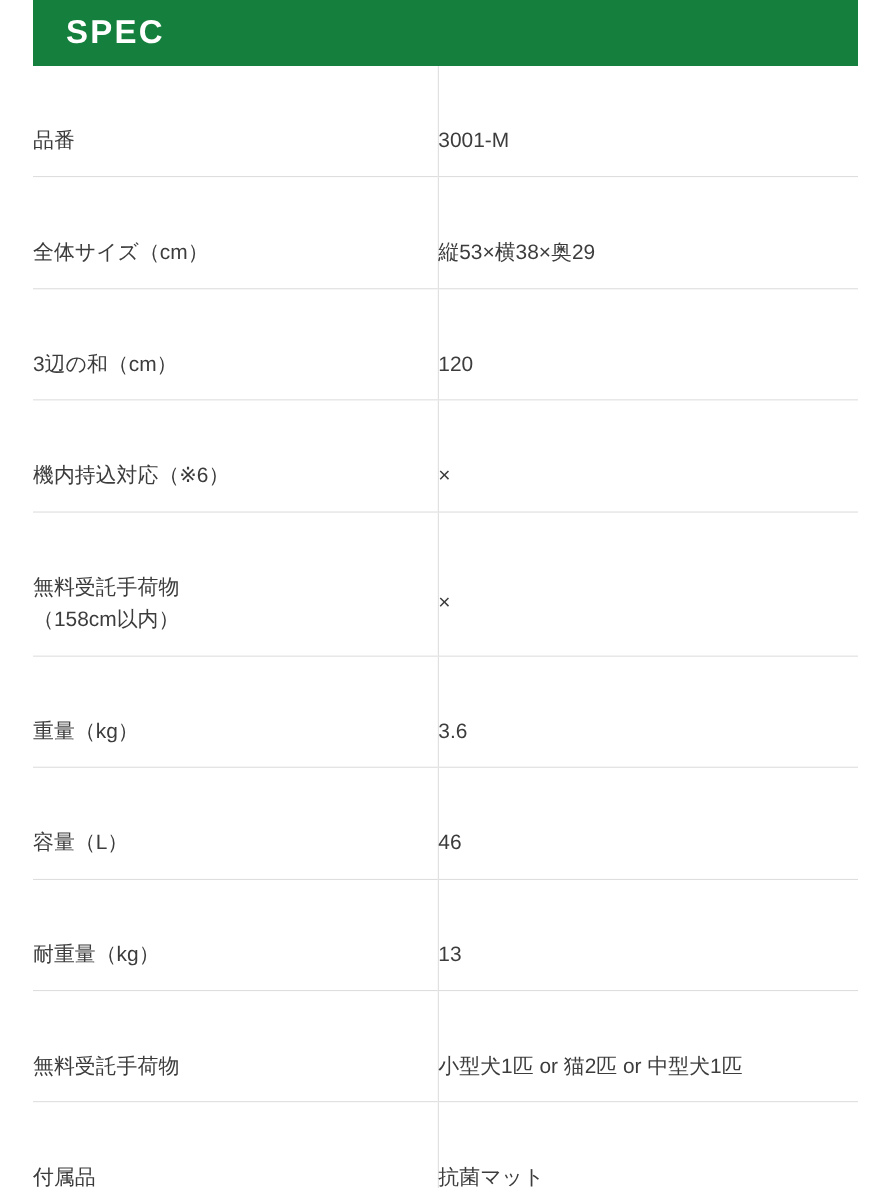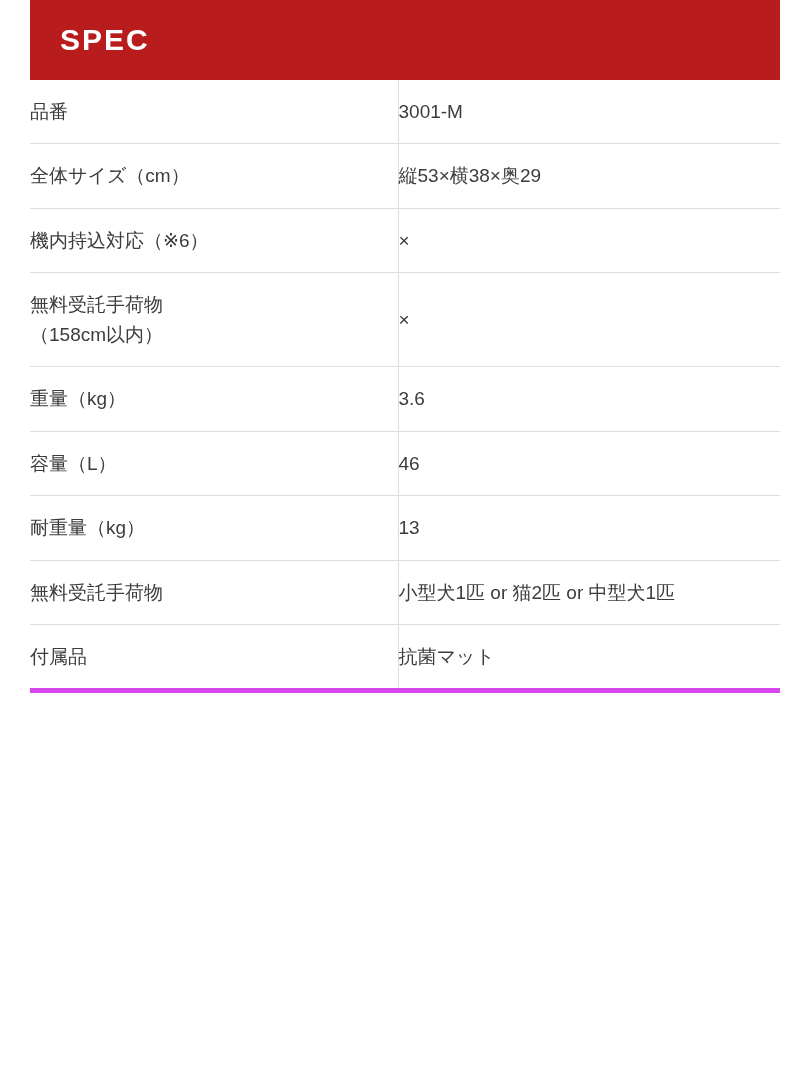--- a/index.html
+++ b/index.html
@@ -15,22 +15,22 @@
     overflow: hidden;
   }
   .page {
     width: 810px;
     height: 1080px;
     box-sizing: border-box;
     padding: 0 30px;
     background: #ffffff;
   }
   .spec-header {
-    height: 80px;
-    background: #b91c1c;
+    height: 60px;
+    background: #15803d;
     display: flex;
     align-items: center;
     padding-left: 30px;
     box-sizing: border-box;
   }
   .spec-header-title {
     font-size: 30px;
     font-weight: bold;
     letter-spacing: 2px;
     color: #ffffff;
@@ -62,20 +62,21 @@
     box-sizing: border-box;
   }
   td.value-cell {
     padding-left: 28px;
     padding-right: 10px;
     box-sizing: border-box;
   }
   .label-text, .value-text {
     display: block;
     white-space: pre-line;
+    margin-top: 37px;
   }
   .row-tall td { padding: 22px 0; }
 </style>
 </head>
 <body>
 
 <div class="page">
 
   <div class="spec-header">
     <span class="spec-header-title">SPEC</span>
@@ -97,20 +98,28 @@
 
       <tr>
         <td class="label-cell">
           <span class="label-text">全体サイズ（cm）</span>
         </td>
         <td class="value-cell">
           <span class="value-text">縦53×横38×奥29</span>
         </td>
       </tr>
 
+      <tr>
+        <td class="label-cell">
+          <span class="label-text">3辺の和（cm）</span>
+        </td>
+        <td class="value-cell">
+          <span class="value-text">120</span>
+        </td>
+      </tr>
 
 
       <tr>
         <td class="label-cell">
           <span class="label-text">機内持込対応（※6）</span>
         </td>
         <td class="value-cell">
           <span class="value-text">×</span>
         </td>
       </tr>

